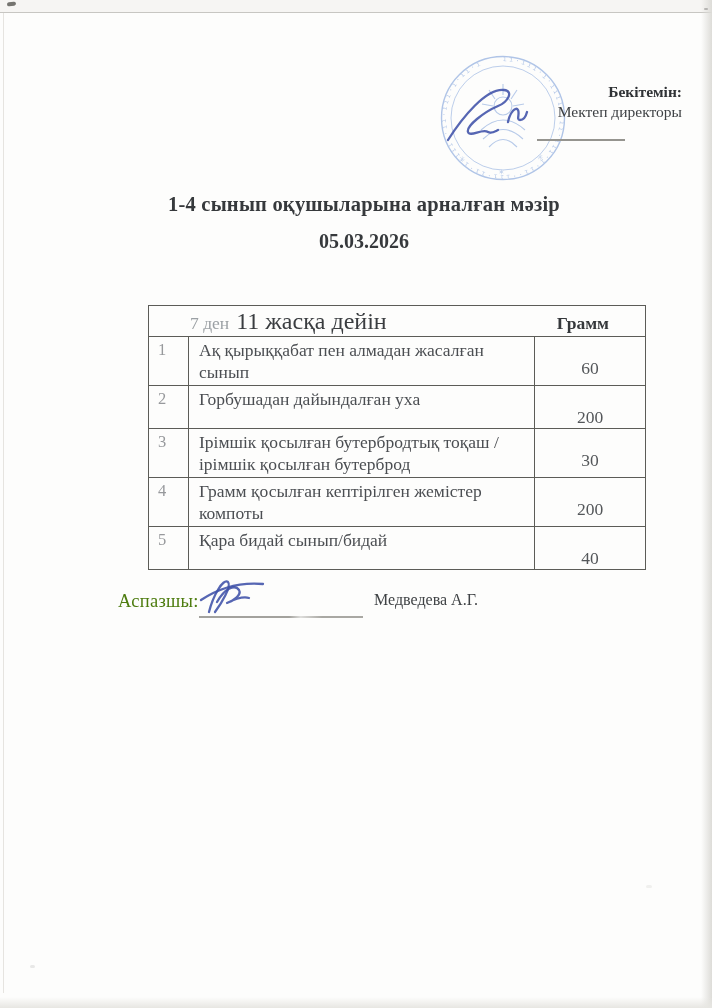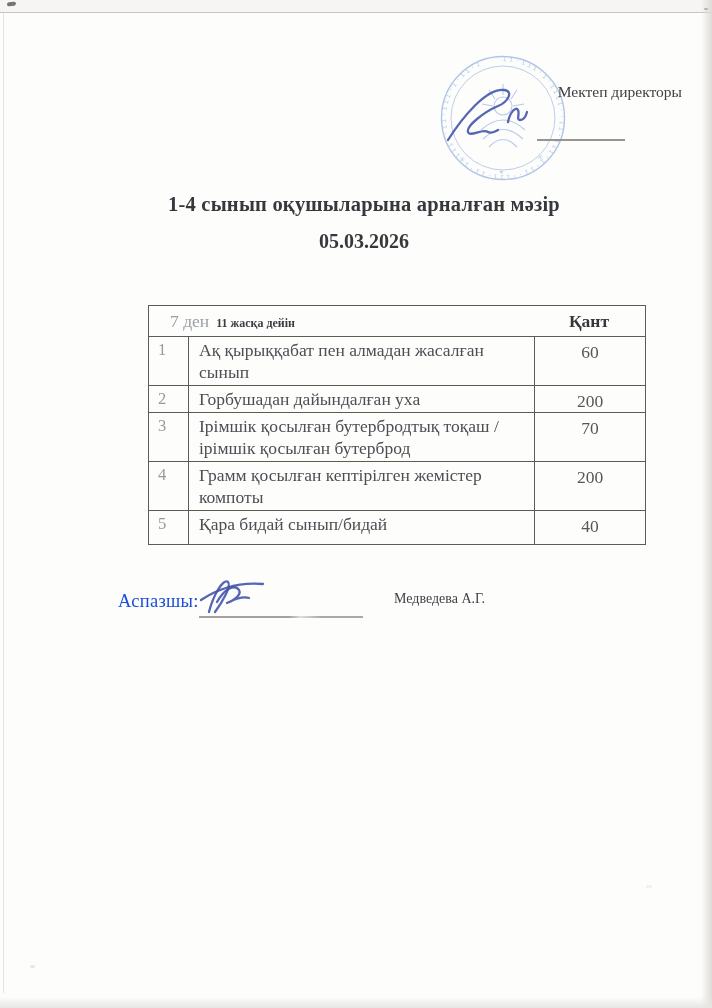--- a/index.html
+++ b/index.html
@@ -58,40 +58,40 @@
   
   .menu-table{ position:absolute; top:305px; left:148px; width:497px;
     border-collapse:collapse; table-layout:fixed; }
   .menu-table td{ border:1.5px solid #5c5c57; }
   .menu-table .col-no{ width:40px; }
   .menu-table .col-dish{ width:346px; }
   .menu-table .col-g{ width:111px; }
 
   .menu-table .head-cell{ height:31px; padding:0 36px 0 21px; }
   .head-flex{ display:flex; justify-content:space-between; align-items:baseline; }
-  .age-prefix{ font-size:17.5px; color:#9ba0a4; margin-right:7px; }
-  .age-main{ font-size:12px; font-weight:bold; color:#3a3d40; }
+  .age-prefix{ font-size:17.5px; color:#9ba0a4; margin-right:7px;margin-left:20px; }
+  .age-main{ font-size:24px; font-weight:normal; color:#3a3d40; }
   .grams-head{ font-size:17.5px; font-weight:bold; color:#35383b; }
 
   .menu-table .c-no{ font-size:16.5px; color:#97999c; vertical-align:top;
     padding:2px 0 0 9px; line-height:22px; }
   .menu-table .c-dish{ font-size:17.5px; color:#4b4e52; vertical-align:top;
     padding:2px 26px 2px 10px; line-height:22px; }
   .menu-table .c-g{ font-size:17.5px; color:#54575a; vertical-align:top;
-    text-align:center; padding-top:4px; line-height:22px; }
+    text-align:center; padding-top:20px; line-height:22px; }
   .menu-table tbody tr:nth-child(1) td{ height:48px; }
   .menu-table tbody tr:nth-child(2) td{ height:26px; }
   .menu-table tbody tr:nth-child(3) td{ height:44px; }
   .menu-table tbody tr:nth-child(4) td{ height:43px; }
   .menu-table tbody tr:nth-child(5) td{ height:34px; }
 
   
   .cook-label{ position:absolute; top:591px; left:118px; font-size:18.5px;
-    color:#1d4ed8; letter-spacing:.3px; }
-  .cook-name{ position:absolute; top:591px; left:394px; font-size:14px; color:#3f4245; }
+    color:#4d7c0f; letter-spacing:.3px; }
+  .cook-name{ position:absolute; top:591px; left:374px; font-size:16px; color:#3f4245; }
   .cook-underline{ position:absolute; top:616px; left:199px; width:164px; height:1.5px;
     background:linear-gradient(to right,#a3a29d 0%,#a3a29d 55%,rgba(163,162,157,.35) 62%,#a9a8a3 75%,#a9a8a3 100%); }
   .cook-signature{ position:absolute; top:568px; left:197px; width:80px; height:52px; z-index:4; }
 </style>
 </head>
 <body>
 
 <div class="scan-page">
 
   <div class="scan-top-band"></div>
@@ -126,20 +126,21 @@
     <text class="emblem-fill" x="104" y="112">✳</text>
   </svg>
 
   <svg class="dir-signature" viewBox="0 0 200 75">
     <path class="ink" d="M 20 62 C 34 40, 58 10, 76 12 C 86 13, 80 24, 70 28 C 56 34, 38 48, 40 54 C 42 60, 54 50, 60 54 C 63 56, 66 54, 70 52"></path>
     <path class="ink" d="M 80 44 C 82 34, 88 28, 90 32 C 92 36, 88 42, 92 42 C 96 42, 98 38, 99 34"></path>
   </svg>
   <div class="dir-underline"></div>
 
   <div class="approval">
+    <div class="approve-label">Бекітемін:</div>
     <div>Мектеп директоры</div>
   </div>
 
   <div class="title-block">
     <div class="doc-title">1-4 сынып оқушыларына арналған мәзір</div>
     <div class="doc-date">05.03.2026</div>
   </div>
 
   <table class="menu-table">
     <colgroup>
@@ -147,42 +148,42 @@
         <col class="col-dish">
         <col class="col-g">
     </colgroup>
     <thead>
       <tr>
         <td class="head-cell" colspan="3">
           <div class="head-flex">
             <span>
               <span class="age-prefix">7 ден</span><span class="age-main">11 жасқа дейін</span>
             </span>
-            <span class="grams-head">Қант</span>
+            <span class="grams-head">Грамм</span>
           </div>
         </td>
       </tr>
     </thead>
     <tbody>
     <tr>
       <td class="c-no">1</td>
       <td class="c-dish">Ақ қырыққабат пен алмадан жасалған сынып</td>
       <td class="c-g">60</td>
     </tr>
 
     <tr>
       <td class="c-no">2</td>
       <td class="c-dish">Горбушадан дайындалған уха</td>
       <td class="c-g">200</td>
     </tr>
 
     <tr>
       <td class="c-no">3</td>
       <td class="c-dish">Ірімшік қосылған бутербродтық тоқаш / ірімшік қосылған бутерброд</td>
-      <td class="c-g">70</td>
+      <td class="c-g">30</td>
     </tr>
 
     <tr>
       <td class="c-no">4</td>
       <td class="c-dish">Грамм қосылған кептірілген жемістер компоты</td>
       <td class="c-g">200</td>
     </tr>
 
     <tr>
       <td class="c-no">5</td>

